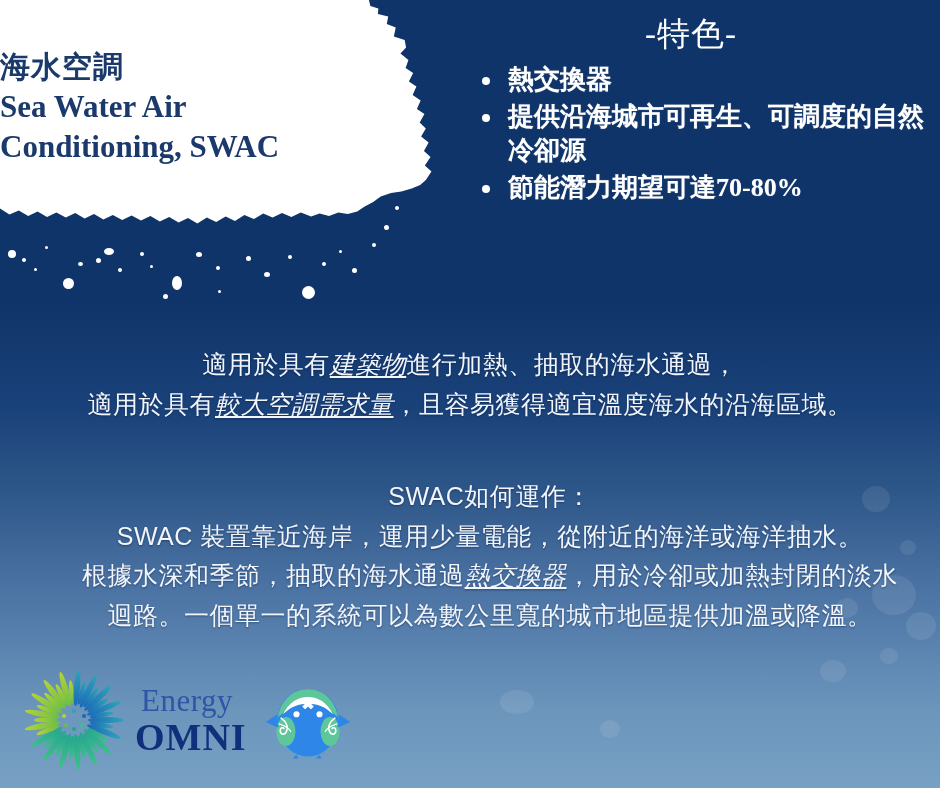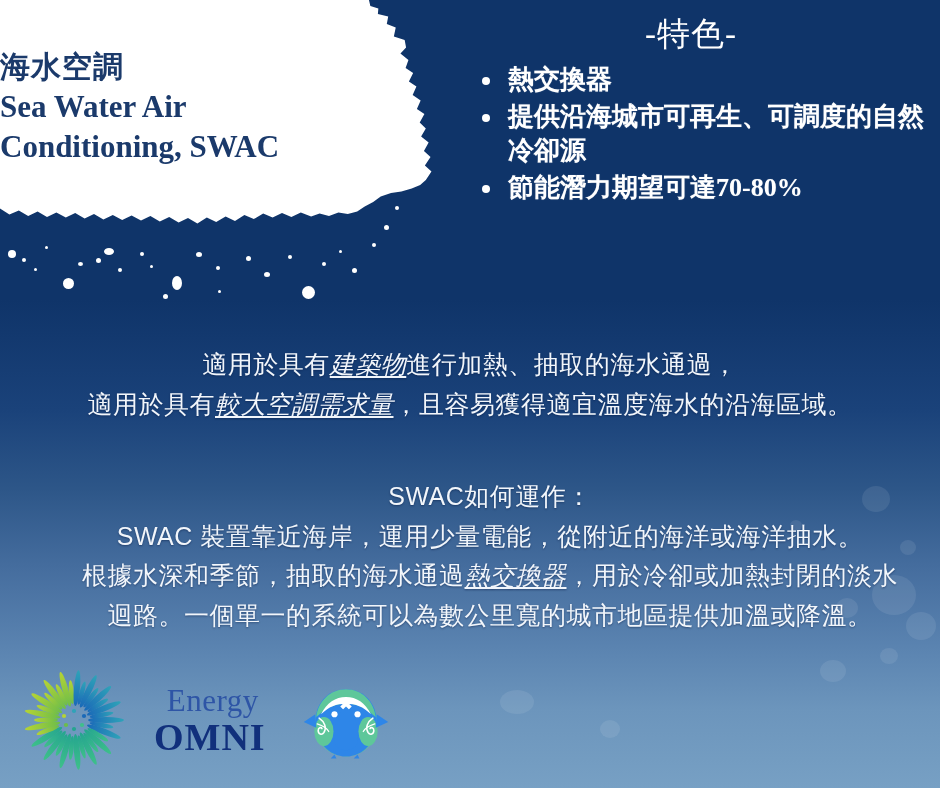--- a/index.html
+++ b/index.html
@@ -71,21 +71,21 @@
     font-family:"Liberation Sans","DejaVu Sans",sans-serif;
     font-size:25px;line-height:1.58;letter-spacing:.5px;
     text-shadow:0 1px 2px rgba(0,20,60,.45);
   }
   #para1{top:345px;}
   #para2{top:477px;padding-left:20px;}
   .para .u{text-decoration:underline;text-underline-offset:3px;font-style:italic;}
   .para .line{display:block;}
 
   
-  #footer{position:absolute;left:18px;bottom:14px;display:flex;align-items:center;gap:20px;text-align:center;}
+  #footer{position:absolute;left:18px;bottom:14px;display:flex;align-items:center;gap:1px;}
   #burst{width:112px;height:108px;flex:none;}
   #omniText{display:flex;flex-direction:column;line-height:1;margin-left:4px;}
   #omniText .energy{
     font-family:"Liberation Serif","DejaVu Serif",serif;
     font-size:31px;color:#2e55a6;letter-spacing:.5px;margin-left:6px;
   }
   #omniText .omni{
     font-family:"Liberation Serif","DejaVu Serif",serif;
     font-size:38px;font-weight:bold;color:#11307c;letter-spacing:1px;margin-top:2px;
   }

